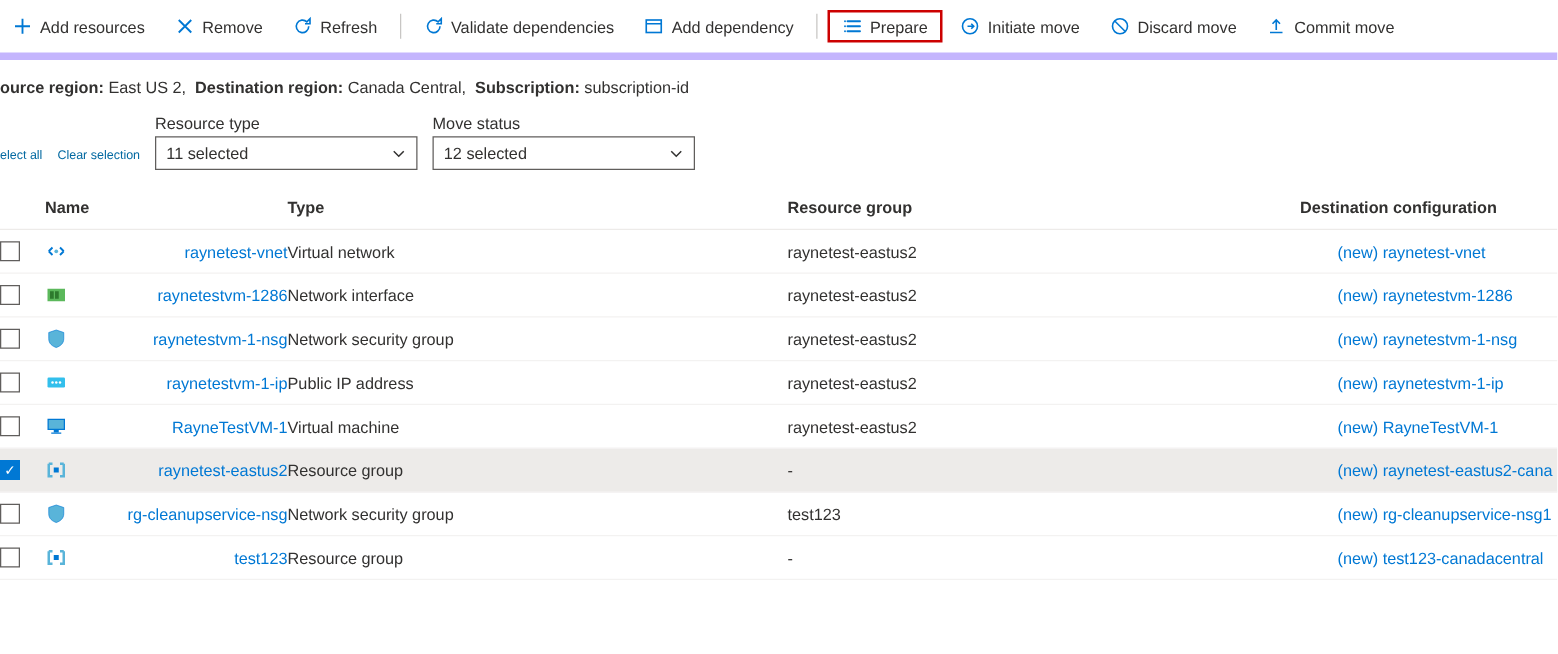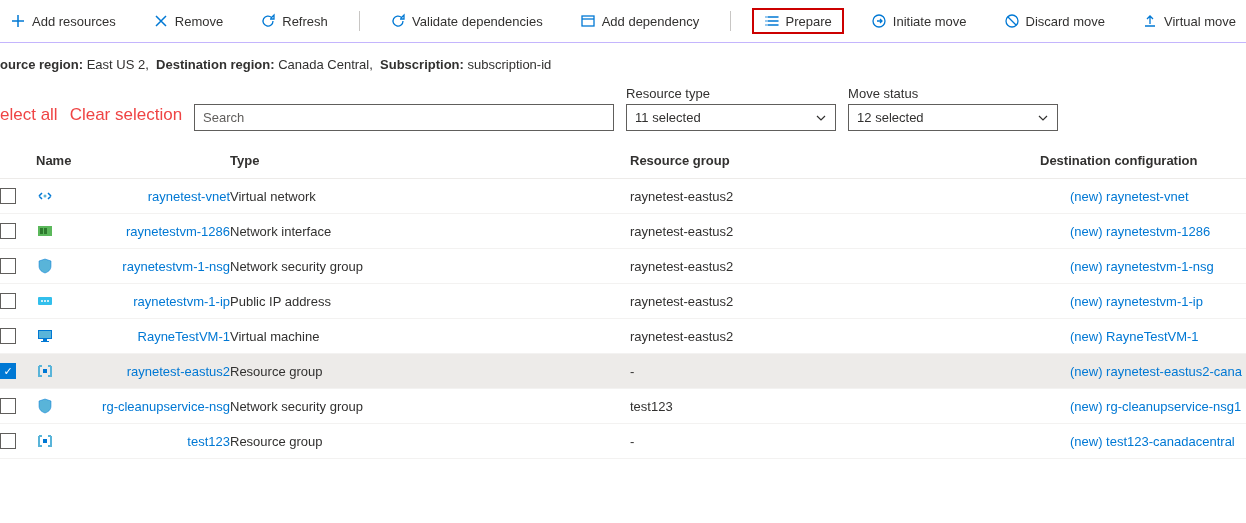--- a/index.html
+++ b/index.html
@@ -12,22 +12,22 @@
       font-size: 13px;
       color: #323130;
       background: #fff;
       width: 1246px;
       overflow: hidden;
     }
     .toolbar {
       display: flex;
       align-items: center;
       padding: 8px 0;
-      border-bottom: 1px solid #c4b5fd;
-      gap: 17px;
+      border-bottom: 6px solid #c4b5fd;
+      gap: 4px;
       flex-wrap: nowrap;
     }
     .toolbar-btn {
       display: flex;
       align-items: center;
       gap: 6px;
       padding: 4px 10px;
       cursor: pointer;
       color: #323130;
       white-space: nowrap;
@@ -61,24 +61,24 @@
     .info-bar strong {
       font-weight: 700;
     }
     .filters {
       display: flex;
       align-items: flex-end;
       gap: 12px;
       padding: 0 0 12px 0;
     }
     .link-btn {
-      color: #ef4444;
+      color: #0369a1;
       cursor: pointer;
       padding-bottom: 6px;
-      font-size: 17px;
+      font-size: 10px;
     }
     .search-input {
       border: 1px solid #605e5c;
       padding: 5px 8px;
       width: 420px;
       font-size: 13px;
       font-family: inherit;
     }
     .search-input::placeholder {
       color: #605e5c;
@@ -243,37 +243,36 @@
         </svg>
     </span>
     <span>Discard move</span>
   </div>
   <div class="toolbar-btn">
     <span class="toolbar-icon">
       <svg viewBox="0 0 16 16">
           <path d="M8 11V3m-3 3l3-3 3 3M3 13h10" stroke="#0078d4" stroke-width="1.3" fill="none"></path>
         </svg>
     </span>
-    <span>Virtual move</span>
+    <span>Commit move</span>
   </div>
 </div>
 
 <div class="info-bar">
   <strong>ource region:</strong>
   <span>East US 2,</span>
   &nbsp;<strong>Destination region:</strong>
   <span>Canada Central,</span>
   &nbsp;<strong>Subscription:</strong>
   <span>subscription-id</span>
 </div>
 
 <div class="filters">
   <span class="link-btn">elect all</span>
   <span class="link-btn">Clear selection</span>
-  <input class="search-input" placeholder="Search" style="">
   <div class="filter-group">
     <span class="filter-label">Resource type</span>
     <div class="dropdown">
       <span>11 selected</span>
       <svg class="chevron" viewBox="0 0 12 12">
           <path d="M2 4l4 4 4-4" stroke="#323130" stroke-width="1.2" fill="none"></path>
         </svg>
     </div>
   </div>
   <div class="filter-group">

